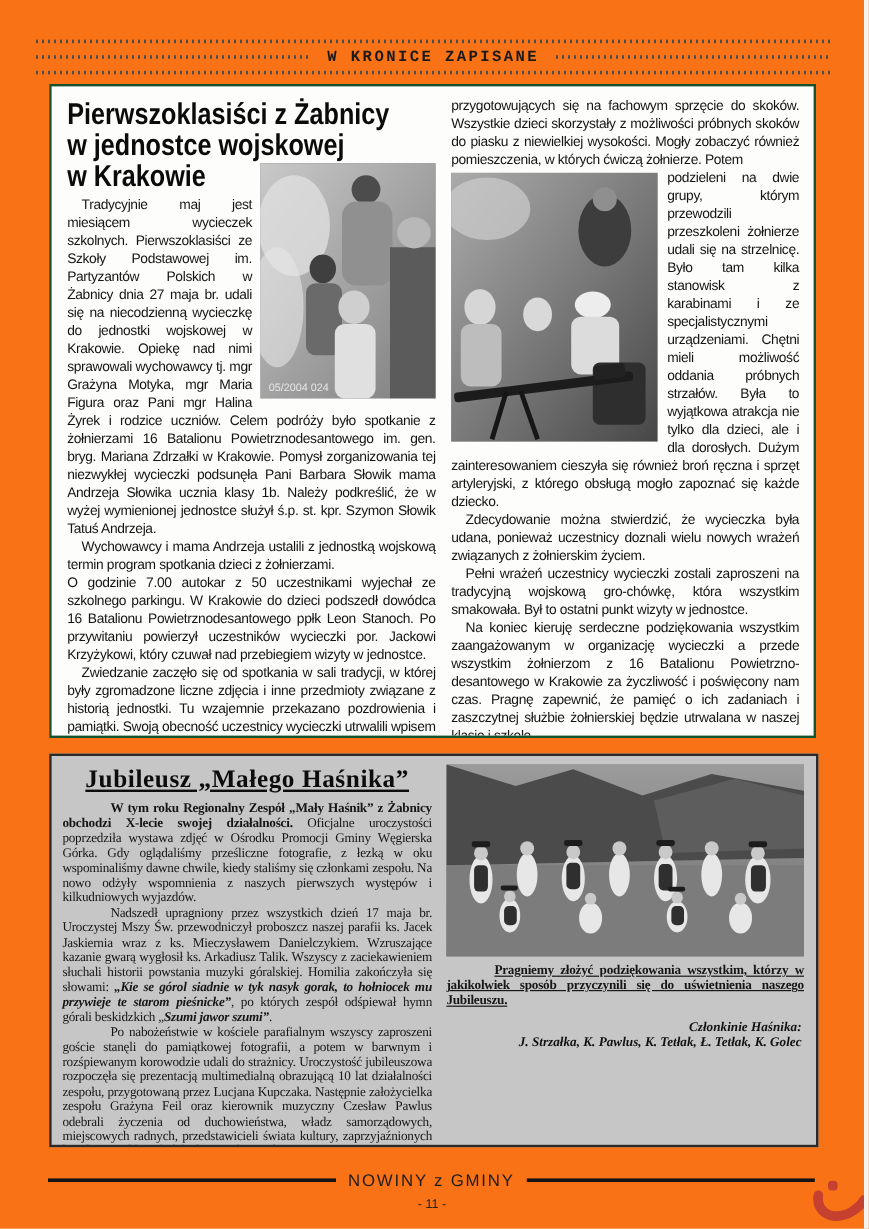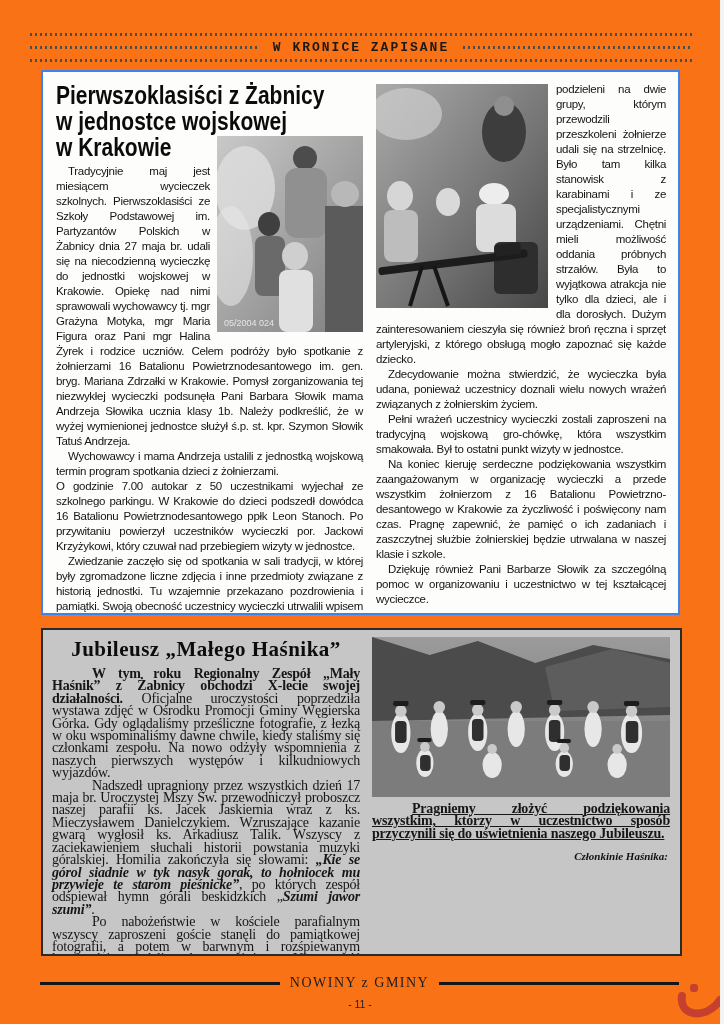--- a/index.html
+++ b/index.html
@@ -8,55 +8,55 @@
 
   
   .kicker-wrap{margin:33px 28px 0 30px;}
   .dots{height:3px;background:repeating-linear-gradient(90deg,#4d4d4d 0 2px,transparent 2px 5px);}
   .kicker-mid{display:flex;align-items:center;margin:4px 0;}
   .kicker-mid .dots{flex:1;}
   .kicker-text{padding:0 14px;font-family:"Liberation Mono",monospace;font-weight:bold;
     font-size:13px;letter-spacing:2px;color:#1a1a1a;white-space:nowrap;}
 
   
-  .box1{box-sizing:border-box;margin:8px 40px 0 41px;height:545px;border:2px solid #3b82f6;
+  .box1{box-sizing:border-box;margin:8px 40px 0 41px;height:545px;border:2px solid #14532d;
     background:#fdfdfc;padding:10px 12px 6px 13px;display:flex;gap:13px;overflow:hidden;}
   .a1-left{width:307px;flex:none;}
   .a1-right{flex:1;min-width:0;}
   .a1-title-line{display:block;font-weight:bold;font-size:25px;line-height:26px;color:#0b0b0b;
     transform:scaleX(.84);transform-origin:0 50%;white-space:nowrap;}
   .a1p{margin:0;font-size:11.5px;line-height:15px;letter-spacing:-.3px;text-align:justify;
     color:#141414;text-indent:12px;}
   .a1p.noind{text-indent:0;}
   .photo{background:#888;}
   .photo1{float:right;width:146px;height:196px;margin:2px 0 3px 7px;position:relative;}
   .photo2{float:left;width:172px;height:224px;margin:2px 8px 3px 0;}
 
   
   .box2{box-sizing:border-box;margin:13px 38px 0 41px;height:328px;border:2px solid #2a2a2a;
     background:#c6c6c6;padding:6px 10px 6px 9px;display:flex;gap:12px;overflow:hidden;
     font-family:"Liberation Serif",serif;}
   .a2-left{width:308px;flex:none;}
   .a2-right{flex:1;min-width:0;}
   .a2-title{margin:1px 0 7px;text-align:center;font-size:21px;line-height:24px;font-weight:bold;
-    letter-spacing:.5px;color:#0c0c0c;}
-  .a2p{margin:0;font-size:14px;line-height:12.4px;letter-spacing:-.2px;text-align:justify;
+    text-decoration:underline;letter-spacing:.5px;color:#0c0c0c;}
+  .a2p{margin:0;font-size:11px;line-height:12.4px;letter-spacing:-.2px;text-align:justify;
     color:#161616;text-indent:40px;}
   .a2p.noind{text-indent:0;}
   .a2p .lead{font-weight:bold;}
   .a2p .quote{font-weight:bold;font-style:italic;}
   .a2p.thanks{font-weight:bold;text-decoration:underline;}
   .photo3{width:100%;height:160px;margin:1px 0 6px;}
   .a2-sign{margin-top:10px;text-align:right;font-weight:bold;font-style:italic;font-size:11px;
     line-height:13px;color:#111;padding-right:2px;}
 
   
   .footer-rule{display:flex;align-items:center;margin:19px 41px 0 40px;}
   .footer-rule .bar{flex:1;height:3px;background:#151515;}
-  .footer-name{padding:0 10px;font-family:Liberation Serif, serif;font-size:14px;
+  .footer-name{padding:0 10px;font-family:Liberation Sans, sans-serif;font-size:14px;
     letter-spacing:1.5px;color:#1d1d1d;white-space:nowrap;}
   .page-num{margin-top:7px;text-align:center;font-size:10.5px;color:#222;}
   .corner-mark{position:absolute;right:0;bottom:1px;width:44px;height:40px;}
   svg{display:block;}
 </style>
 </head>
 <body>
 
 <div class="page">
 
@@ -102,20 +102,21 @@
         </div>
         <span class="a1-title-line">w Krakowie</span>
         <p class="a1p" style="margin-top:4px;">Tradycyjnie maj jest miesiącem wycieczek szkolnych. Pierwszoklasiści ze Szkoły Podstawowej im. Partyzantów Polskich w Żabnicy dnia 27 maja br. udali się na niecodzienną wycieczkę do jednostki wojskowej w Krakowie. Opiekę nad nimi sprawowali wychowawcy tj. mgr Grażyna Motyka, mgr Maria Figura oraz Pani mgr Halina Żyrek i rodzice uczniów. Celem podróży było spotkanie z żołnierzami 16 Batalionu Powietrznodesantowego im. gen. bryg. Mariana Zdrzałki w Krakowie. Pomysł zorganizowania tej niezwykłej wycieczki podsunęła Pani Barbara Słowik mama Andrzeja Słowika ucznia klasy 1b. Należy podkreślić, że w wyżej wymienionej jednostce służył ś.p. st. kpr. Szymon Słowik Tatuś Andrzeja.</p>
         <p class="a1p">Wychowawcy i mama Andrzeja ustalili z jednostką wojskową termin  program spotkania dzieci z żołnierzami.</p>
         <p class="a1p noind">O godzinie 7.00 autokar z 50 uczestnikami wyjechał ze szkolnego parkingu. W Krakowie do dzieci podszedł dowódca 16 Batalionu Powietrznodesantowego ppłk Leon Stanoch. Po przywitaniu powierzył uczestników wycieczki por. Jackowi Krzyżykowi, który czuwał nad przebiegiem wizyty w jednostce.</p>
         <p class="a1p">Zwiedzanie zaczęło się od spotkania w sali tradycji, w której były zgromadzone liczne zdjęcia i inne przedmioty związane z historią jednostki. Tu wzajemnie przekazano pozdrowienia i pamiątki. Swoją obecność uczestnicy wycieczki utrwalili wpisem do księgi pamiątkowej. Wychodząc z sali mieli możliwość słuchania koncertującej dętej orkiestry wojskowej. Następnie wszyscy podziwiali spadochroniarzy</p>
       </div>
     </div>
 
     <div class="a1-right">
+      <p class="a1p noind">przygotowujących się na fachowym sprzęcie do skoków. Wszystkie dzieci skorzystały z możliwości próbnych skoków do piasku z niewielkiej wysokości. Mogły zobaczyć również pomieszczenia, w których ćwiczą żołnierze. Potem</p>
       <div class="photo photo2">
         <svg width="172" height="224" viewBox="0 0 172 224" preserveAspectRatio="none">
           <defs>
             <linearGradient id="g2" x1="0" y1="0" x2="1" y2="1">
               <stop offset="0" stop-color="#ababab"></stop>
                 <stop offset=".55" stop-color="#767676"></stop>
                 <stop offset="1" stop-color="#474747"></stop>
             </linearGradient>
           </defs>
           <rect width="172" height="224" fill="url(#g2)"></rect>
@@ -205,23 +206,24 @@
               <rect x="22" y="64" width="16" height="5" rx="2"></rect>
                 <rect x="102" y="63" width="16" height="5" rx="2"></rect>
               <rect x="182" y="63" width="16" height="5" rx="2"></rect>
                 <rect x="262" y="64" width="16" height="5" rx="2"></rect>
               <rect x="47" y="101" width="15" height="4" rx="2"></rect>
                 <rect x="192" y="102" width="15" height="4" rx="2"></rect>
             </g>
           </g>
         </svg>
       </div>
-      <p class="a2p thanks">Pragniemy złożyć podziękowania wszystkim, którzy w uczestnictwo sposób przyczynili się do uświetnienia naszego Jubileuszu.</p>
+      <p class="a2p thanks">Pragniemy złożyć podziękowania wszystkim, którzy w jakikolwiek sposób przyczynili się do uświetnienia naszego Jubileuszu.</p>
       <div class="a2-sign">
         <div>Członkinie Haśnika:</div>
+        <div>J. Strzałka, K. Pawlus, K. Tetłak, Ł. Tetłak, K. Golec</div>
       </div>
     </div>
   </div>
 
   <div class="footer-rule">
     <div class="bar"></div>
     <span class="footer-name">NOWINY z GMINY</span>
     <div class="bar"></div>
   </div>
   <div class="page-num">- 11 -</div>

